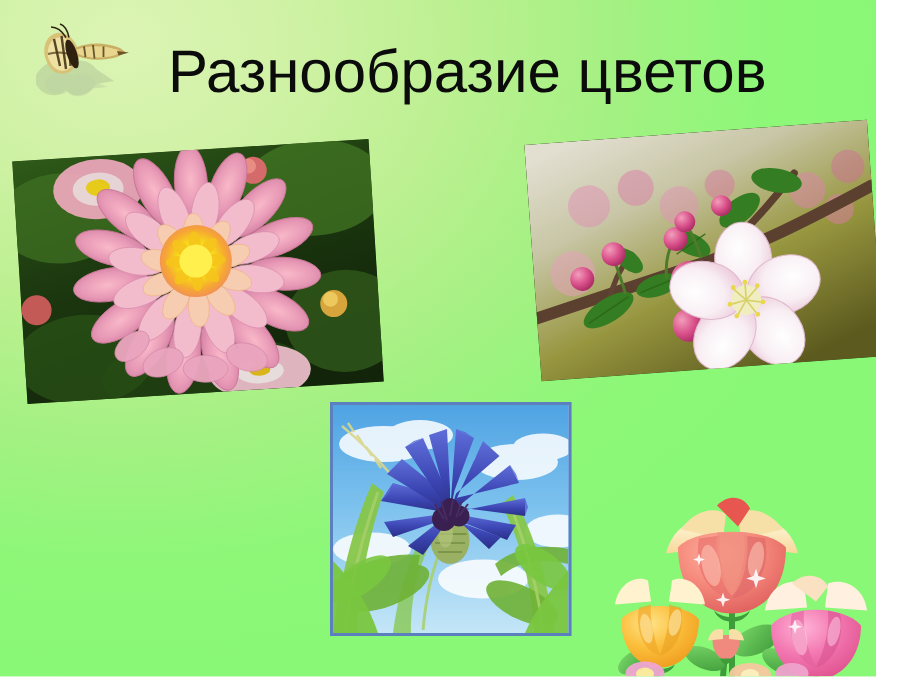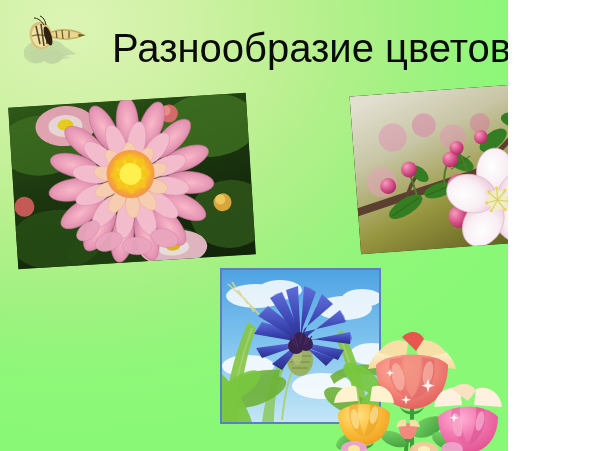--- a/index.html
+++ b/index.html
@@ -2,21 +2,21 @@
 <html><head>
 <meta charset="utf-8">
 <style>
   html, body {
     margin: 0;
     padding: 0;
     background: #ffffff;
   }
   #slide {
     position: relative;
-    width: 508px;
+    width: 584px;
     height: 451px;
     overflow: hidden;
     font-family: "Liberation Sans", sans-serif;
     
     background:
       radial-gradient(ellipse 520px 420px at 14% 6%,
         #dcf4b4 0%,
         #d2f2a8 18%,
         #bdf092 42%,
         #a3f182 64%,

